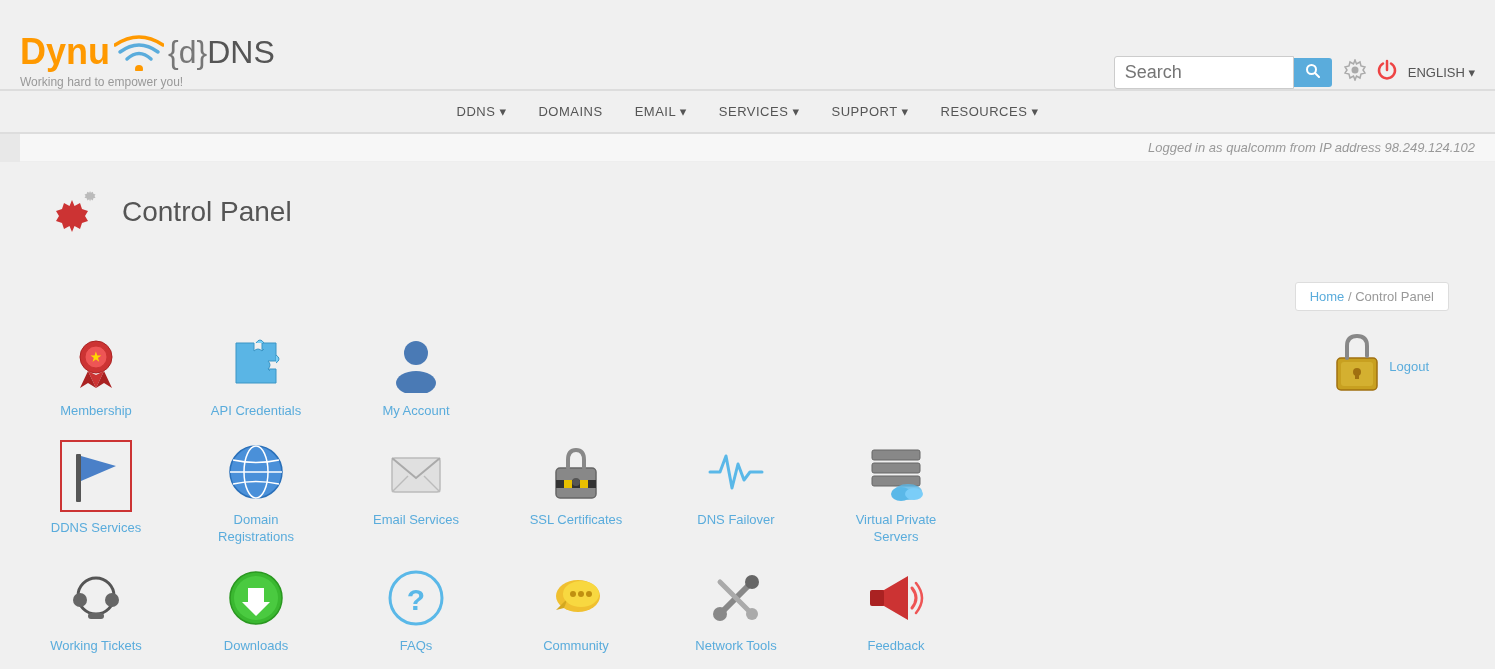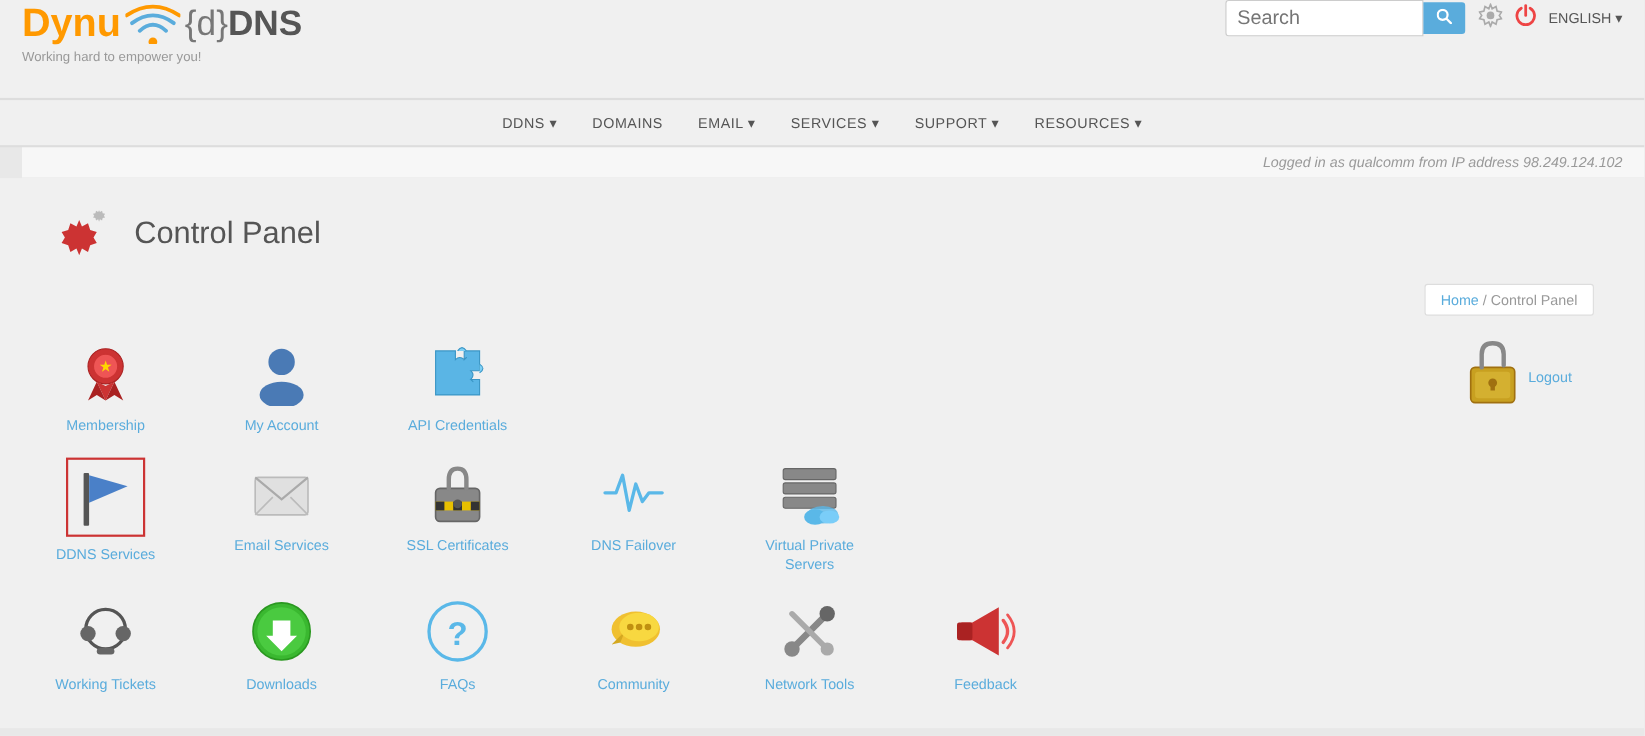--- a/index.html
+++ b/index.html
@@ -9,21 +9,21 @@
       min-height: 669px;
       font-size: 14px;
     }
 
     
     .header {
       background: #f0f0f0;
       border-bottom: 1px solid #ddd;
       padding: 0 20px;
       display: flex;
-      align-items: flex-start;
+      align-items: flex-end;
       justify-content: space-between;
       height: 90px;
     }
     .logo-area {
       display: flex;
       flex-direction: column;
     }
     .logo-text {
       display: flex;
       align-items: center;
@@ -169,20 +169,21 @@
       justify-content: flex-end;
       margin-bottom: 20px;
     }
     .breadcrumb {
       background: white;
       border: 1px solid #ddd;
       border-radius: 3px;
       padding: 6px 14px;
       font-size: 13px;
       color: #5aacdc;
+      margin-top: 24px;
     }
     .breadcrumb span { color: #999; }
 
     
     .cp-grid {
       display: flex;
       flex-direction: column;
       gap: 20px;
     }
     .cp-row {
@@ -235,21 +236,21 @@
     <div class="logo-text">
       <span class="logo-dynu">Dynu</span>
 
       <svg class="logo-wifi" viewBox="0 0 50 38">
         <ellipse cx="25" cy="36" rx="4" ry="4" fill="#f90"></ellipse>
         <path d="M13,26 Q25,15 37,26" fill="none" stroke="#5aacdc" stroke-width="3.5" stroke-linecap="round"></path>
         <path d="M6,19 Q25,5 44,19" fill="none" stroke="#5aacdc" stroke-width="3.5" stroke-linecap="round"></path>
         <path d="M1,12 Q25,-4 49,12" fill="none" stroke="#f90" stroke-width="3.5" stroke-linecap="round"></path>
       </svg>
       <span class="logo-dns">
-        <span style="color:#777;font-weight:300">{d}</span><span style="color:#555;font-weight:bold">DNS</span>
+        <span style="color:#777;font-weight:300">{d}</span><span style="color:#555;font-weight:normal">DNS</span>
       </span>
     </div>
     <div class="logo-tagline">Working hard to empower you!</div>
   </div>
 
   <div class="header-right">
     <div class="search-bar">
       <input type="text" placeholder="Search" style="">
       <button class="search-btn">
         <svg width="14" height="14" viewBox="0 0 14 14" fill="white">
@@ -333,39 +334,39 @@
             <polygon points="38,38 46,55 38,50 30,55" fill="#aa2222"></polygon>
             <text x="30" y="28" text-anchor="middle" fill="gold" font-size="12" font-weight="bold">★</text>
           </svg>
         </div>
         <span class="cp-item-label">Membership</span>
       </a>
 
       <a class="cp-item" href="#">
         <div class="cp-item-icon">
           <svg width="60" height="60" viewBox="0 0 60 60">
+
+            <path d="M10,10 L28,10 L28,18 Q32,14 36,18 Q40,14 36,18 L36,10 L50,10 L50,28 L42,28 Q46,32 42,36 Q46,40 42,36 L50,36 L50,50 L10,50 Z" fill="#5ab5e5" stroke="#3a95c5" stroke-width="1"></path>
+
+            <path d="M30,10 Q34,4 38,10" fill="#7dd0f5" stroke="#3a95c5" stroke-width="1"></path>
+
+            <path d="M50,30 Q56,26 50,22" fill="#7dd0f5" stroke="#3a95c5" stroke-width="1"></path>
+          </svg>
+        </div>
+        <span class="cp-item-label">API Credentials</span>
+      </a>
+
+      <a class="cp-item" href="#">
+        <div class="cp-item-icon">
+          <svg width="60" height="60" viewBox="0 0 60 60">
             <circle cx="30" cy="20" r="12" fill="#4a7ab5"></circle>
             <ellipse cx="30" cy="50" rx="20" ry="12" fill="#4a7ab5"></ellipse>
           </svg>
         </div>
         <span class="cp-item-label">My Account</span>
-      </a>
-
-      <a class="cp-item" href="#">
-        <div class="cp-item-icon">
-          <svg width="60" height="60" viewBox="0 0 60 60">
-
-            <path d="M10,10 L28,10 L28,18 Q32,14 36,18 Q40,14 36,18 L36,10 L50,10 L50,28 L42,28 Q46,32 42,36 Q46,40 42,36 L50,36 L50,50 L10,50 Z" fill="#5ab5e5" stroke="#3a95c5" stroke-width="1"></path>
-
-            <path d="M30,10 Q34,4 38,10" fill="#7dd0f5" stroke="#3a95c5" stroke-width="1"></path>
-
-            <path d="M50,30 Q56,26 50,22" fill="#7dd0f5" stroke="#3a95c5" stroke-width="1"></path>
-          </svg>
-        </div>
-        <span class="cp-item-label">API Credentials</span>
       </a>
 
       <div class="logout-area" style="margin-left:auto;margin-right:20px;">
         <div class="cp-item-icon">
           <svg width="60" height="70" viewBox="0 0 60 70">
 
             <rect x="10" y="30" width="40" height="32" rx="4" fill="#c8a020" stroke="#a07010" stroke-width="1.5"></rect>
             <rect x="14" y="34" width="32" height="24" rx="3" fill="#d4b030"></rect>
             <path d="M20,30 L20,18 Q20,8 30,8 Q40,8 40,18 L40,28" fill="none" stroke="#888" stroke-width="4" stroke-linecap="round"></path>
             <circle cx="30" cy="44" r="4" fill="#a07010"></circle>
@@ -383,20 +384,32 @@
           <svg width="60" height="60" viewBox="0 0 60 60">
 
             <rect x="10" y="8" width="5" height="48" fill="#555" rx="1"></rect>
             <path d="M15,10 L50,20 L15,35 Z" fill="#4a80c8"></path>
             <path d="M15,10 L50,20 L15,35 Z" fill="url(#flag_grad)" opacity="0.5"></path>
           </svg>
         </div>
         <span class="cp-item-label">DDNS Services</span>
       </a>
 
+      <a class="cp-item" href="#">
+        <div class="cp-item-icon">
+          <svg width="60" height="60" viewBox="0 0 60 60">
+            <circle cx="30" cy="30" r="26" fill="#4a90d9" stroke="#2a70b9" stroke-width="1.5"></circle>
+            <ellipse cx="30" cy="30" rx="12" ry="26" fill="none" stroke="white" stroke-width="1.5"></ellipse>
+            <line x1="4" y1="30" x2="56" y2="30" stroke="white" stroke-width="1.5"></line>
+            <path d="M7,18 Q30,23 53,18" fill="none" stroke="white" stroke-width="1.5"></path>
+            <path d="M7,42 Q30,37 53,42" fill="none" stroke="white" stroke-width="1.5"></path>
+          </svg>
+        </div>
+        <span class="cp-item-label">Domain Registrations</span>
+      </a>
 
       <a class="cp-item" href="#">
         <div class="cp-item-icon">
           <svg width="60" height="60" viewBox="0 0 60 60">
             <rect x="6" y="16" width="48" height="34" rx="3" fill="#e0e0e0" stroke="#bbb" stroke-width="1.5"></rect>
             <path d="M6,16 L30,36 L54,16" fill="none" stroke="#aaa" stroke-width="2"></path>
             <line x1="6" y1="50" x2="22" y2="34" stroke="#bbb" stroke-width="1.5"></line>
             <line x1="54" y1="50" x2="38" y2="34" stroke="#bbb" stroke-width="1.5"></line>
           </svg>
         </div>

